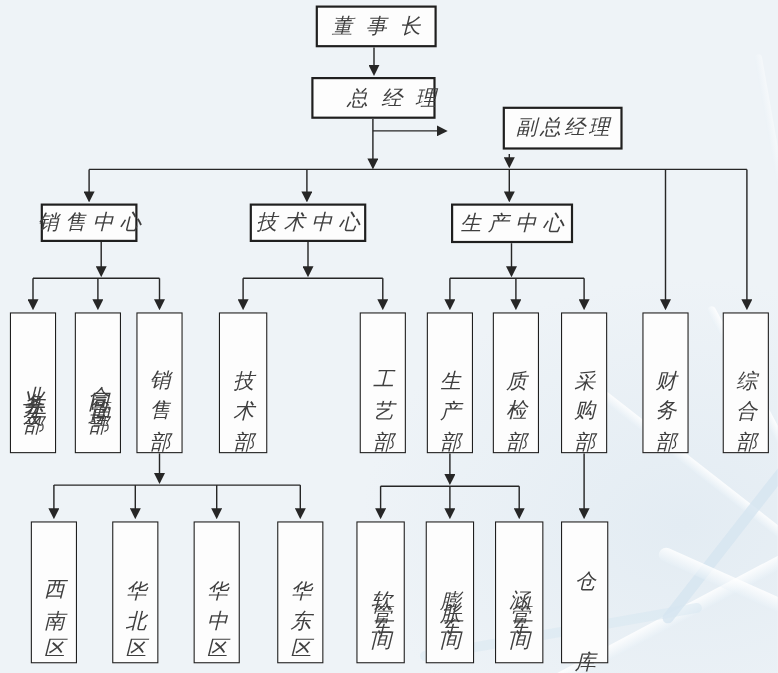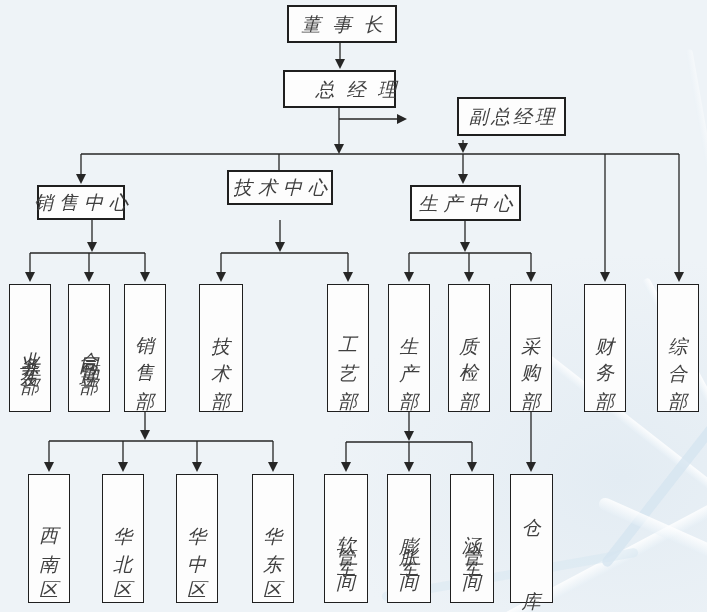--- a/index.html
+++ b/index.html
@@ -121,21 +121,21 @@
   <div class="node thick" style="left:283px;top:70px;width:113px;height:38px;padding-left:33px;">
     <span class="h3">总经理</span>
   </div>
   <div class="node thick" style="left:409px;top:97px;width:109px;height:39px;margin-left:48px;">
     <span class="h4s">副总经理</span>
   </div>
 
   <div class="node thick" style="left:37px;top:185px;width:88px;height:35px;">
     <span class="h4">销售中心</span>
   </div>
-  <div class="node thick" style="left:227px;top:170px;width:106px;height:35px;">
+  <div class="node thick" style="left:227px;top:185px;width:106px;height:35px;">
     <span class="h4">技术中心</span>
   </div>
   <div class="node thick" style="left:410px;top:185px;width:111px;height:36px;">
     <span class="h4">生产中心</span>
   </div>
 
   <div class="node" style="left:9px;top:284px;width:42px;height:128px;">
     <span class="vt v5">业务开发部</span>
   </div>
   <div class="node" style="left:68px;top:284px;width:42px;height:128px;">

